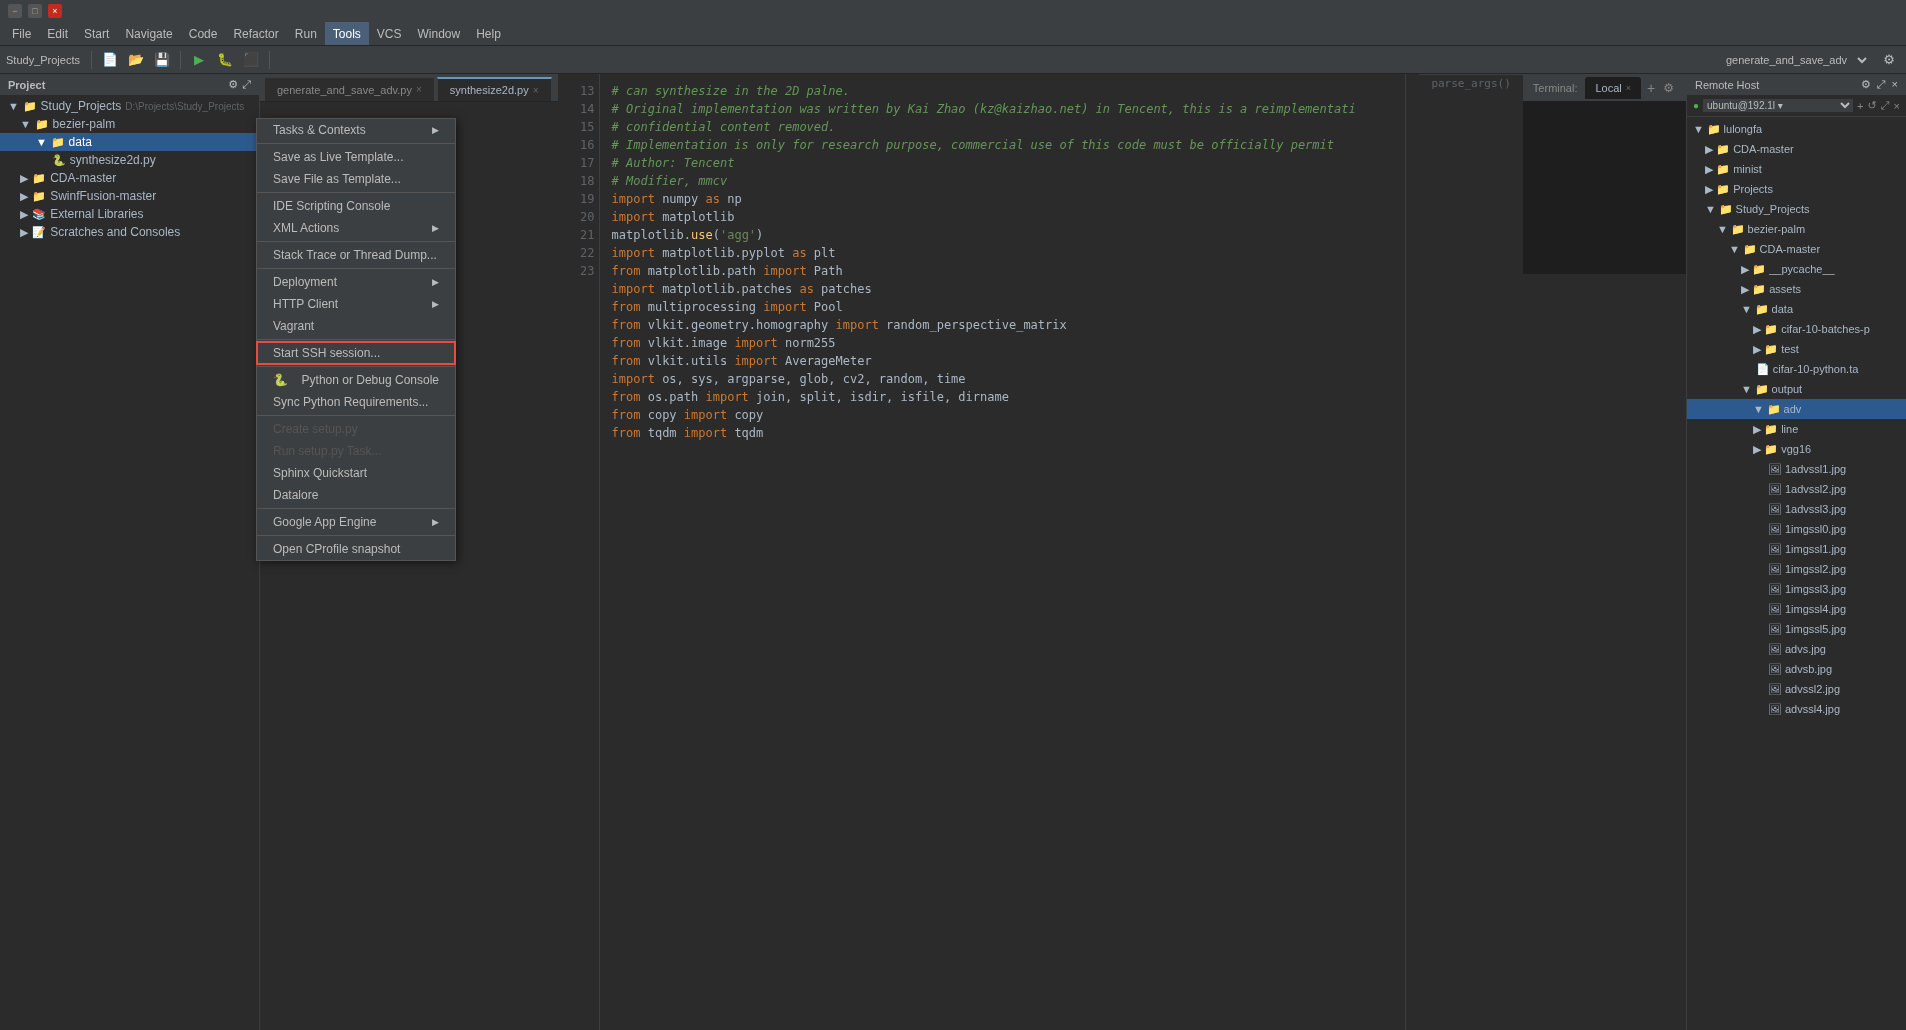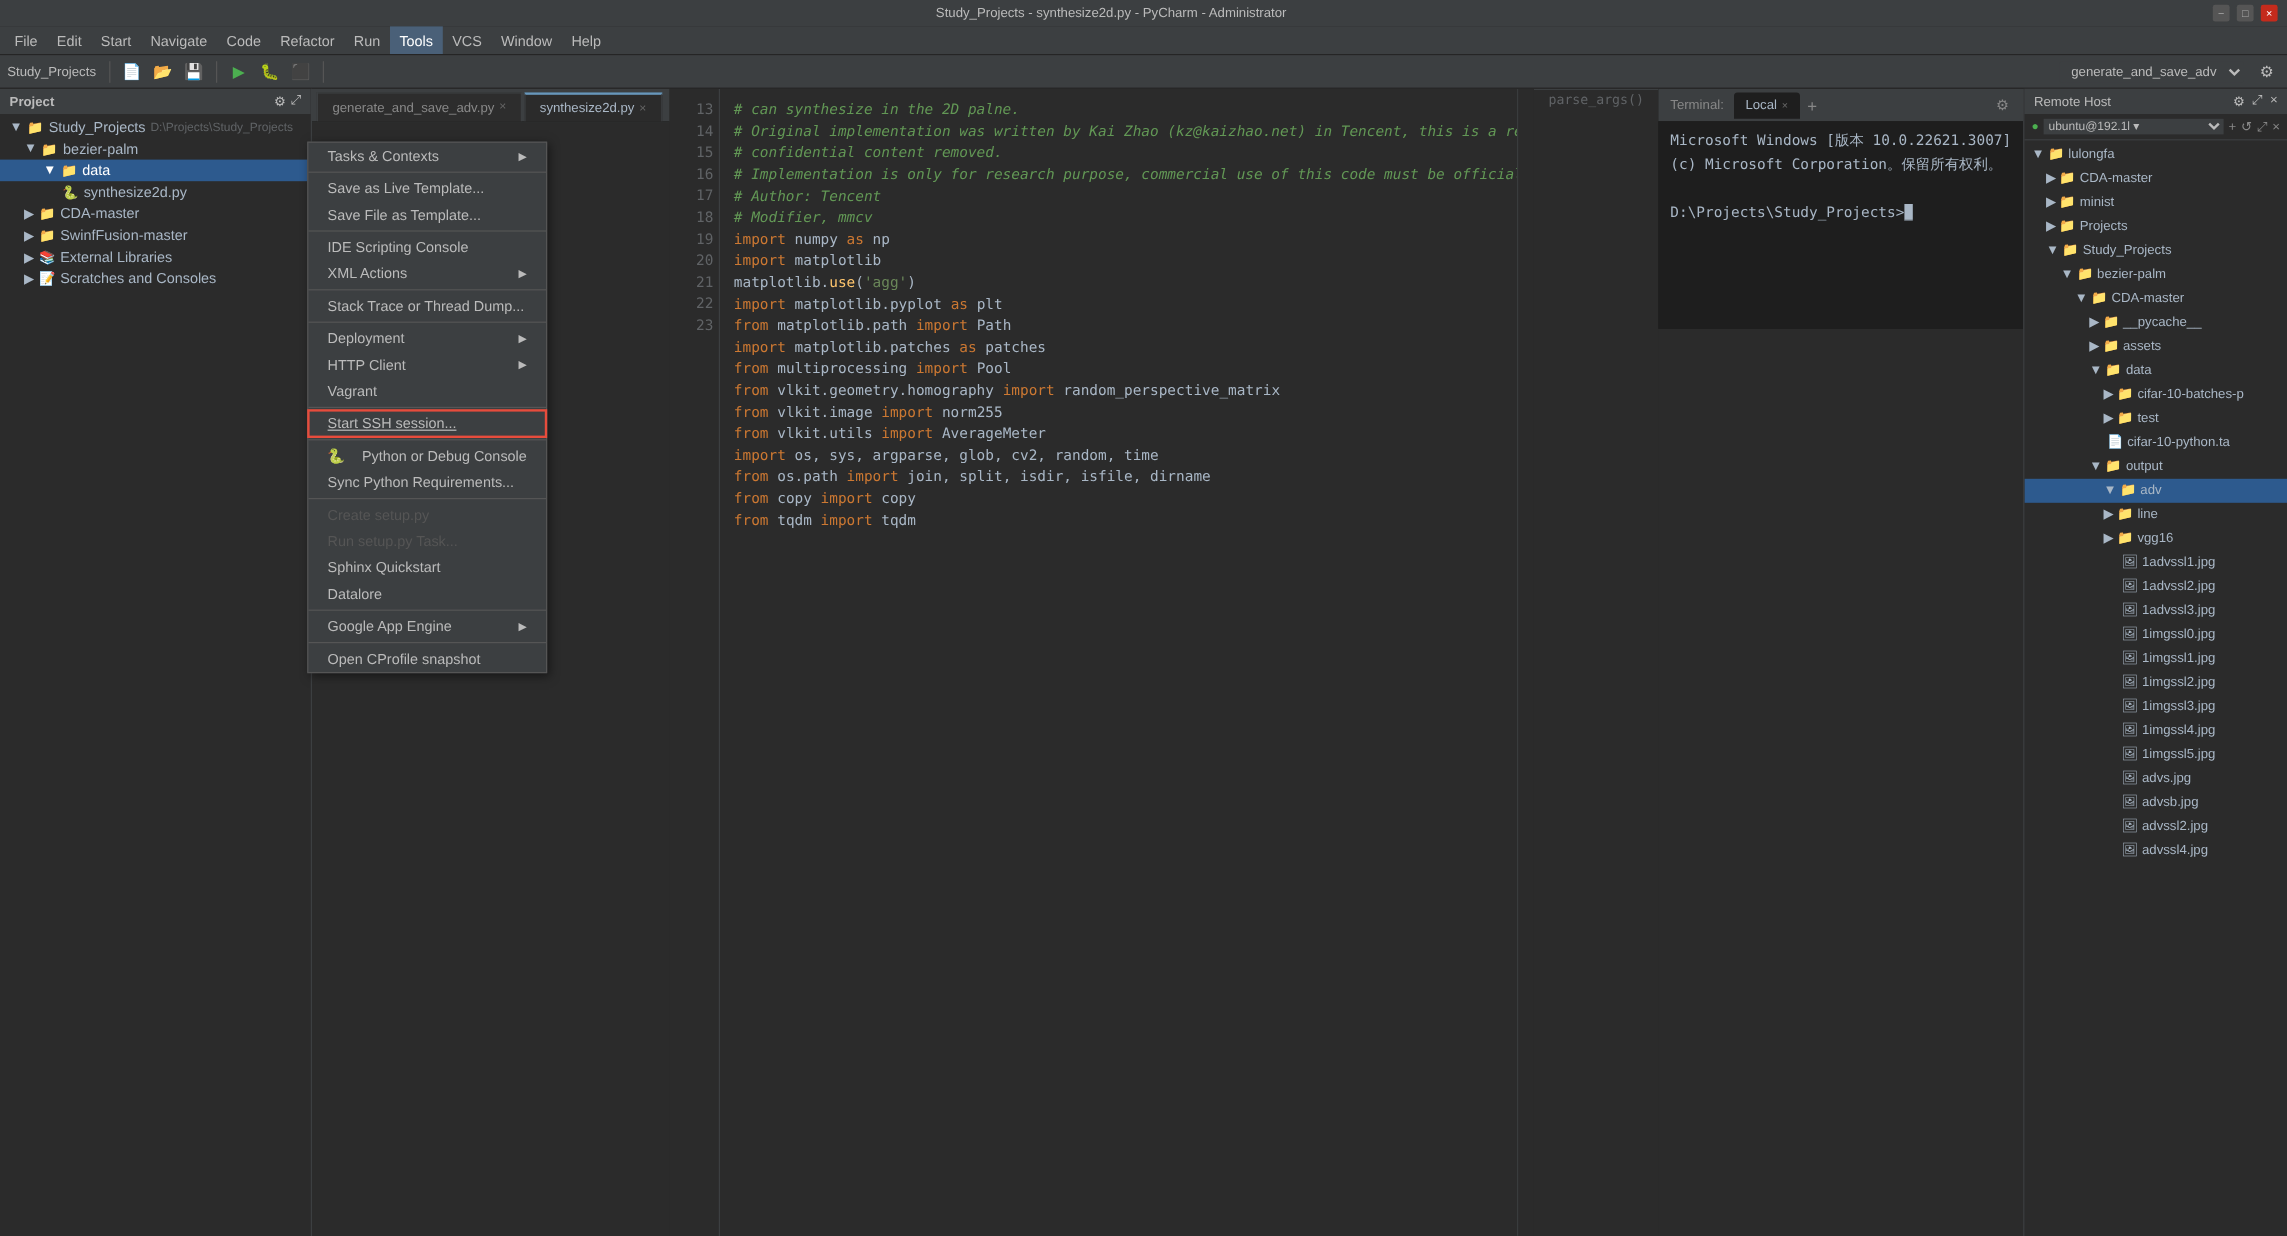--- a/index.html
+++ b/index.html
@@ -310,33 +310,31 @@
       font-size: 12px;
       color: #a9b7c6;
       overflow-y: auto;
     }
     .term-line { line-height: 20px; white-space: pre; }
     .term-cursor { background: #a9b7c6; color: #1e1e1e; }
 
     .highlight-box {
       outline: 2px solid #e74c3c;
       outline-offset: -1px;
-      text-decoration: underline;
     }
 
     
     ::-webkit-scrollbar { width: 6px; height: 6px; }
     ::-webkit-scrollbar-track { background: #2b2b2b; }
     ::-webkit-scrollbar-thumb { background: #555; border-radius: 3px; }
   </style>
 </head>
 <body>
 
 <div id="title-bar">
-  <span style="flex:1; text-align:center;">Study_Projects - synthesize2d.py - PyCharm - Administrator</span>
   <div style="display:flex; gap:6px;">
     <div class="win-btn">−</div>
     <div class="win-btn">□</div>
     <div class="win-btn" style="background:#c42b1c; color:white;">×</div>
   </div>
 </div>
 
 <div id="menu-bar">
   <div class="menu-item">File</div>
   <div class="menu-item">Edit</div>
@@ -508,26 +506,20 @@
       <div id="terminal-tabs">
         <span style="font-size:11px; color:#888; padding: 0 6px;">Terminal:</span>
         <div class="terminal-tab active">
           <span>Local</span>
           <span class="terminal-tab-close">×</span>
         </div>
         <span class="terminal-add">+</span>
         <div style="flex:1;"></div>
         <span style="color:#888; cursor:pointer; margin-right:8px;">⚙</span>
       </div>
-      <div id="terminal-content">
-        <div class="term-line">Microsoft Windows [版本 10.0.22621.3007]</div>
-        <div class="term-line">(c) Microsoft Corporation。保留所有权利。</div>
-        <div class="term-line">&nbsp;</div>
-        <div class="term-line">D:\Projects\Study_Projects&gt;<span class="term-cursor">_</span></div>
-      </div>
     </div>
   </div>
 
   <div id="right-panel">
     <div id="right-panel-header">
       <span>Remote Host</span>
       <div style="display:flex; gap:6px;">
         <span style="cursor:pointer;">⚙</span>
         <span style="cursor:pointer;">⤢</span>
         <span style="cursor:pointer;">×</span>

